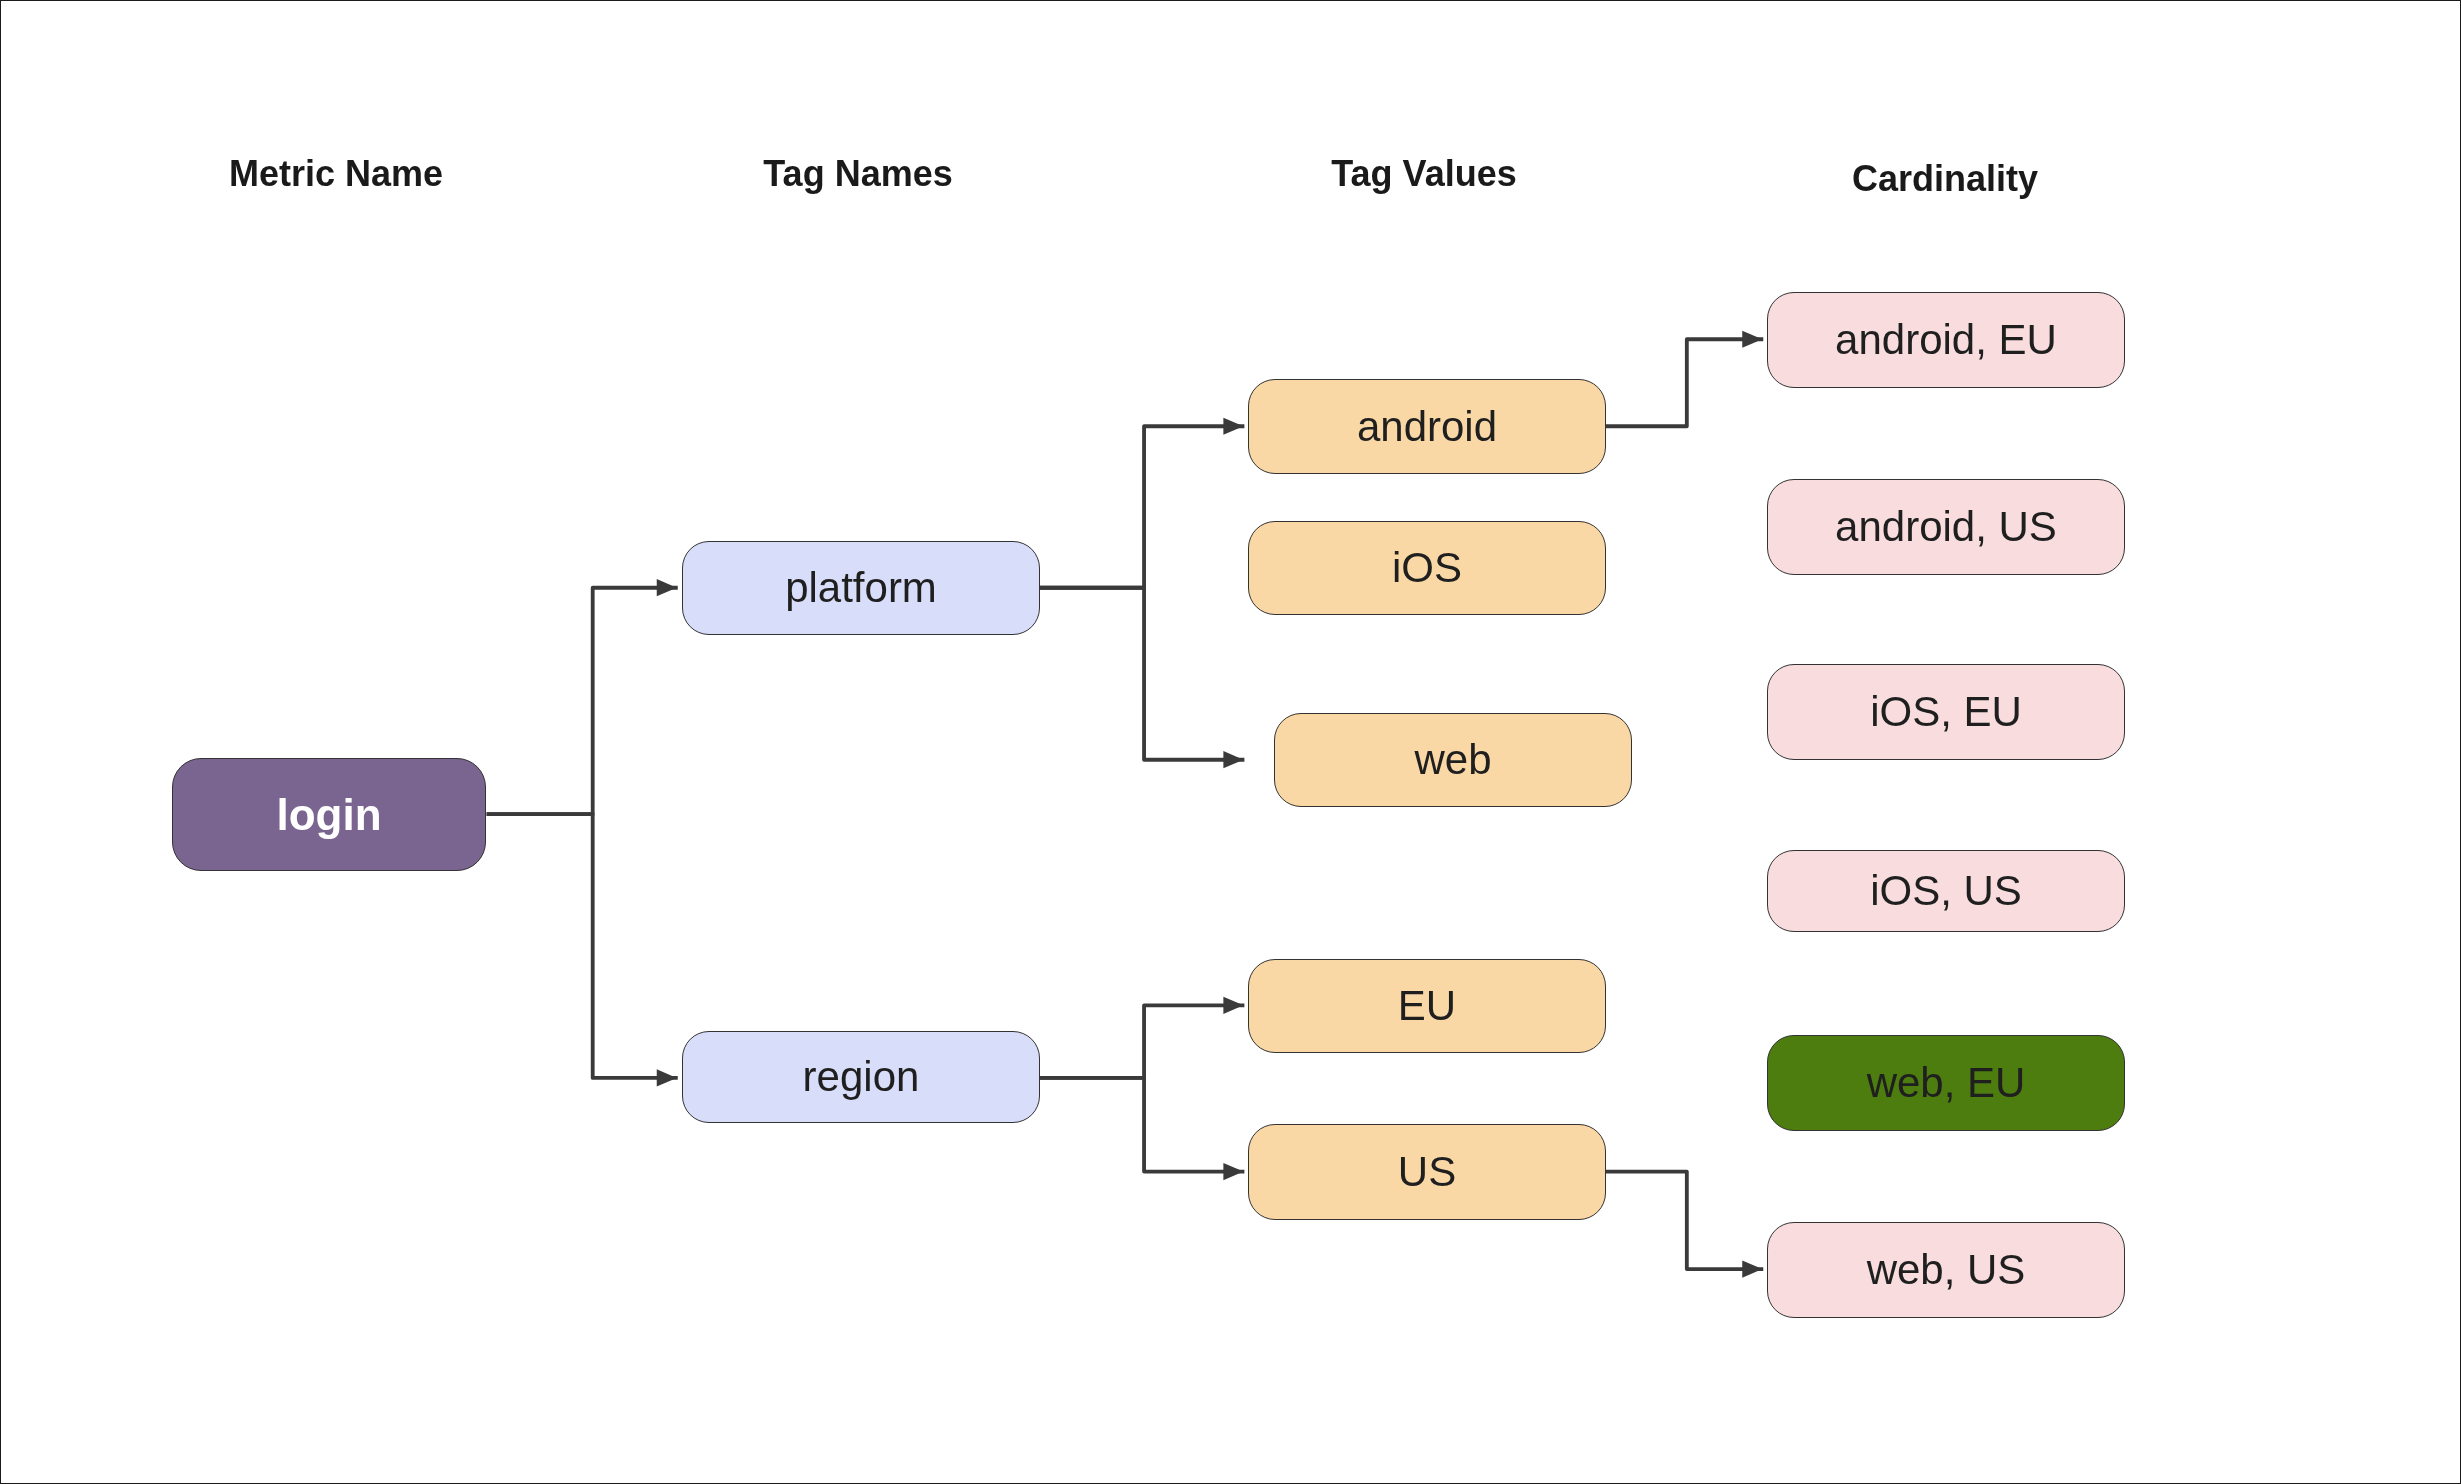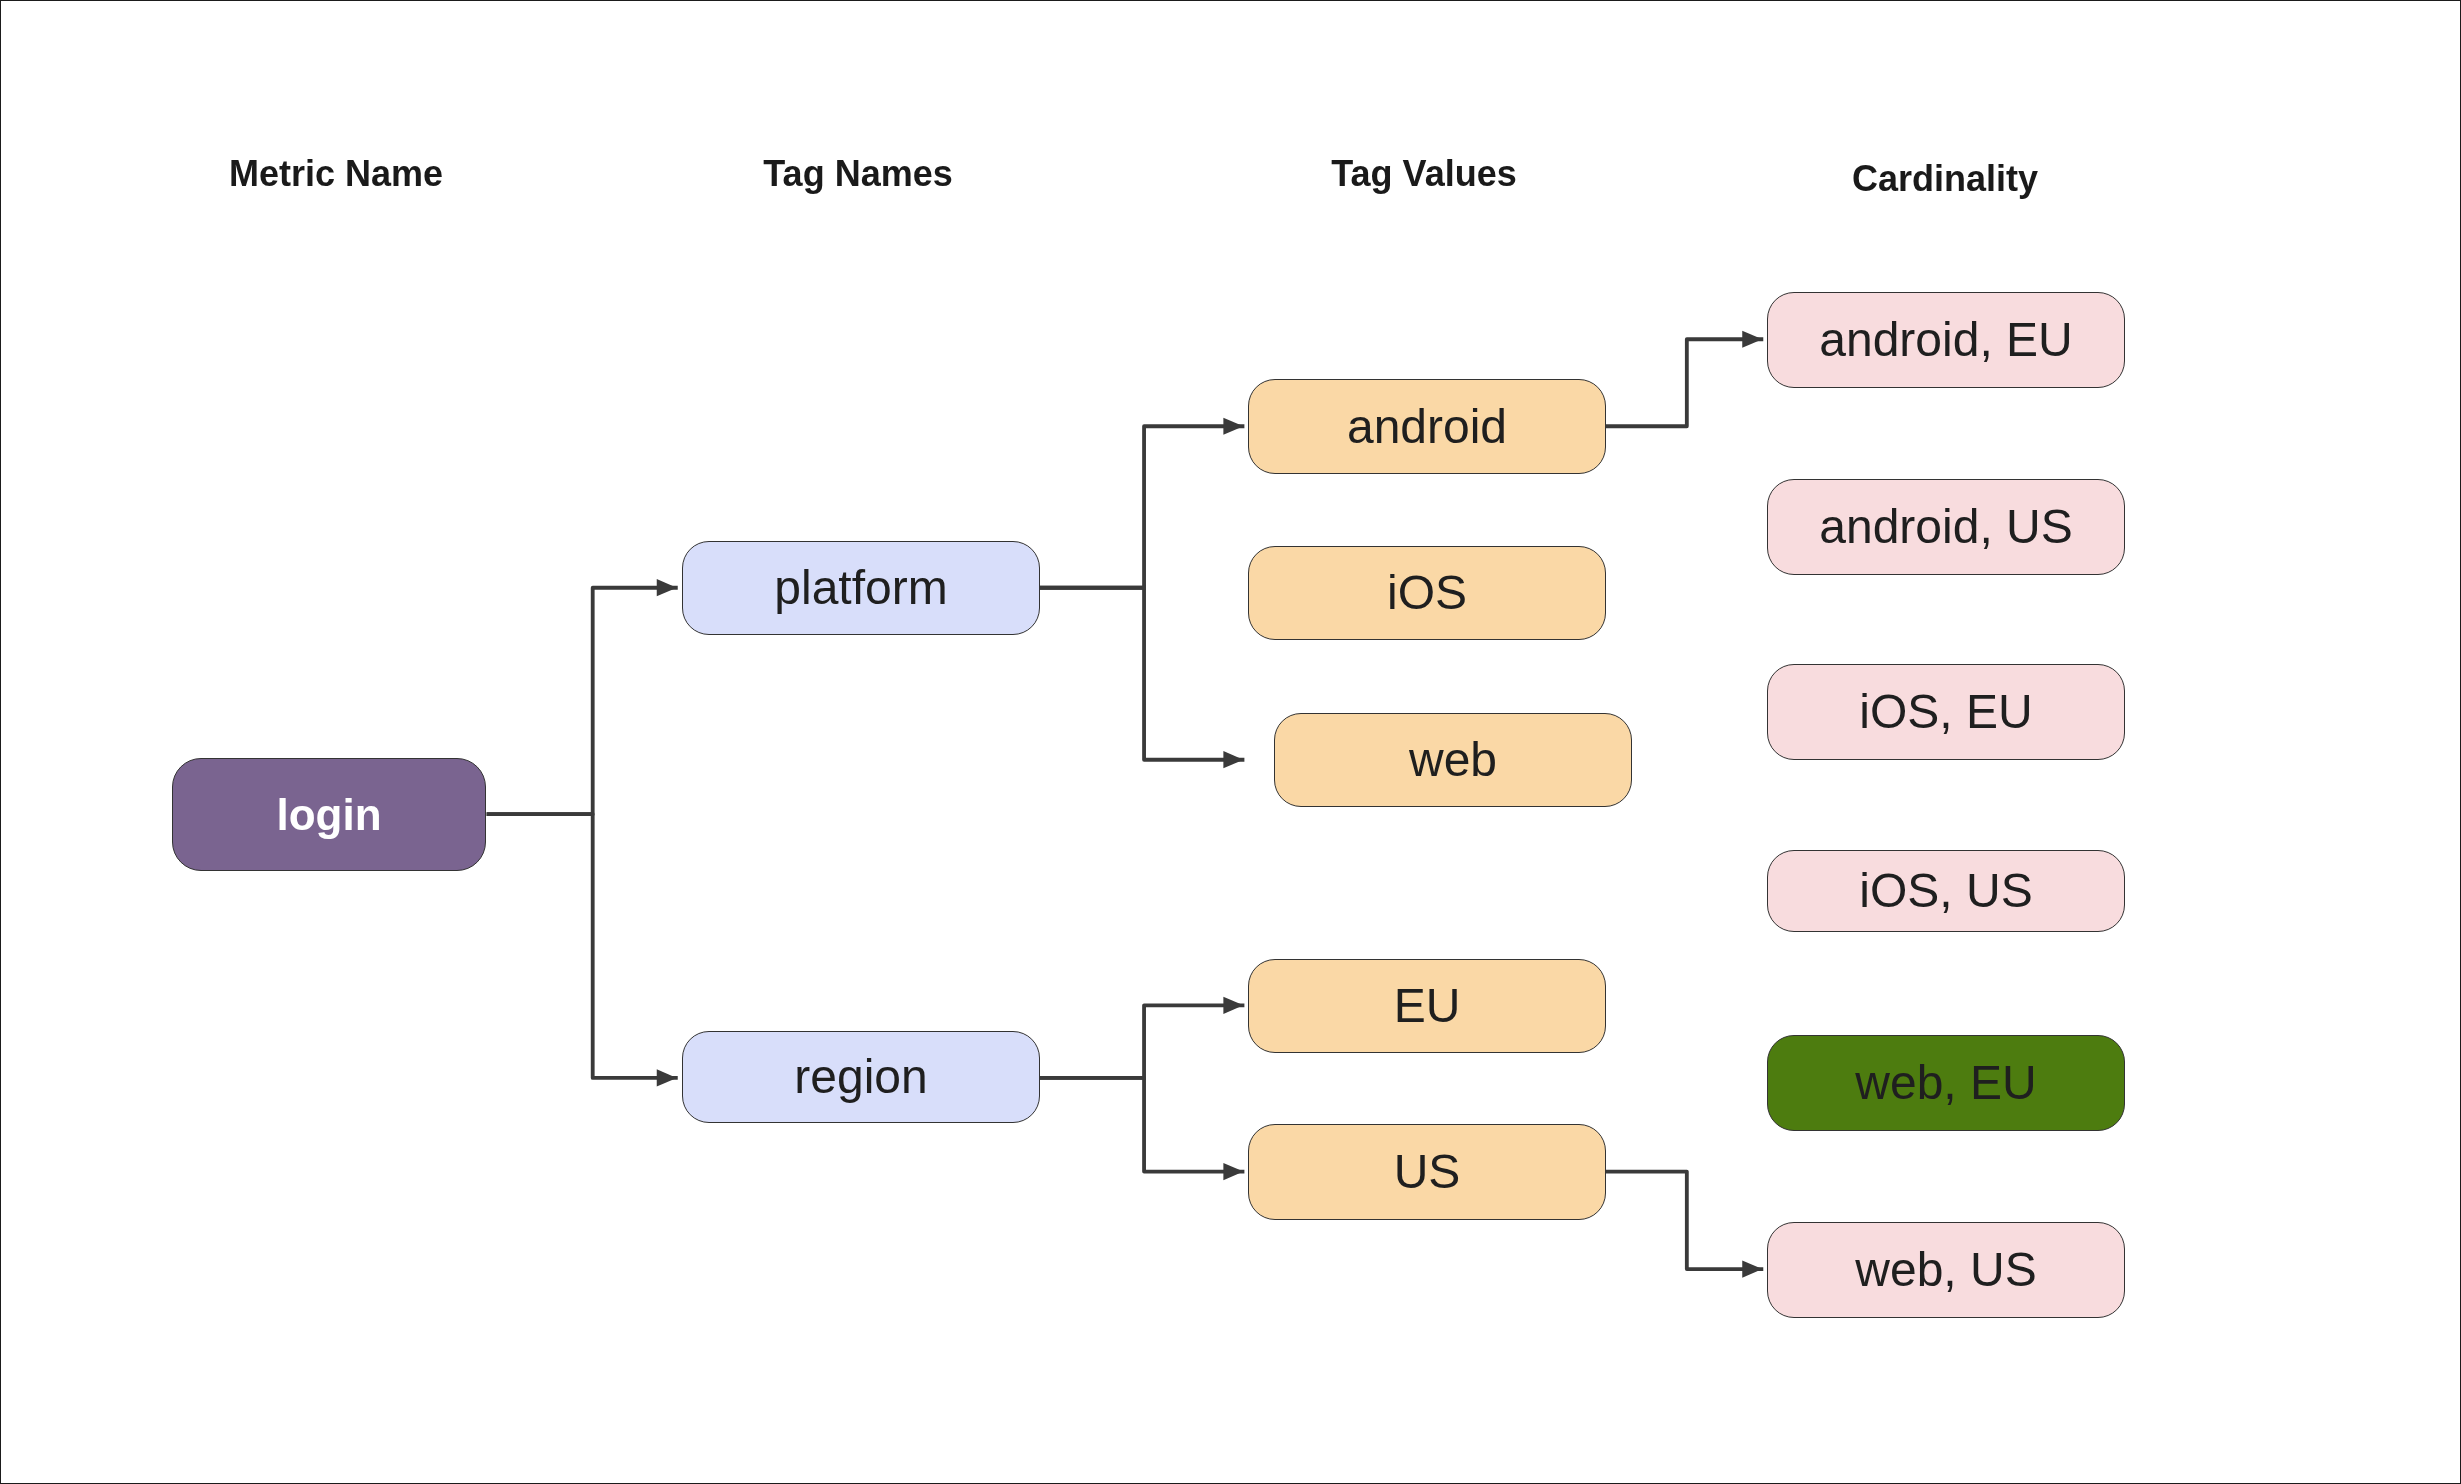--- a/index.html
+++ b/index.html
@@ -43,21 +43,21 @@
     position: absolute;
     box-sizing: border-box;
     border: 1.9px solid #333333;
     border-radius: 27px;
     display: flex;
     align-items: center;
     justify-content: center;
   }
   .node--metric { border-radius: 29px; }
   .node-label {
-    font-size: 48px;
+    font-size: 42px;
     white-space: nowrap;
     line-height: 1;
   }
   .node--metric .node-label {
     font-weight: bold;
     font-size: 44px;
   }
 </style>
 </head>
 <body>
@@ -90,21 +90,21 @@
       </div>
       <div class="node node--tag-name" style="left: 681px; top: 540px; width: 358px; height: 94px; background: rgb(216, 222, 250); border-color: rgb(51, 51, 51);">
         <span class="node-label" style="color: rgb(31, 31, 31);">platform</span>
       </div>
       <div class="node node--tag-name" style="left: 681px; top: 1030px; width: 358px; height: 92px; background: rgb(216, 222, 250); border-color: rgb(51, 51, 51);">
         <span class="node-label" style="color: rgb(31, 31, 31);">region</span>
       </div>
       <div class="node node--tag-value" style="left: 1247px; top: 378px; width: 358px; height: 95px; background: rgb(250, 216, 166); border-color: rgb(51, 51, 51);">
         <span class="node-label" style="color: rgb(31, 31, 31);">android</span>
       </div>
-      <div class="node node--tag-value" style="left: 1247px; top: 545px; width: 358px; height: 94px; background: rgb(250, 216, 166); border-color: rgb(51, 51, 51);">
+      <div class="node node--tag-value" style="left: 1247px; top: 520px; width: 358px; height: 94px; background: rgb(250, 216, 166); border-color: rgb(51, 51, 51);">
         <span class="node-label" style="color: rgb(31, 31, 31);">iOS</span>
       </div>
       <div class="node node--tag-value" style="left: 1273px; top: 712px; width: 358px; height: 94px; background: rgb(250, 216, 166); border-color: rgb(51, 51, 51);">
         <span class="node-label" style="color: rgb(31, 31, 31);">web</span>
       </div>
       <div class="node node--tag-value" style="left: 1247px; top: 958px; width: 358px; height: 94px; background: rgb(250, 216, 166); border-color: rgb(51, 51, 51);">
         <span class="node-label" style="color: rgb(31, 31, 31);">EU</span>
       </div>
       <div class="node node--tag-value" style="left: 1247px; top: 1123px; width: 358px; height: 96px; background: rgb(250, 216, 166); border-color: rgb(51, 51, 51);">
         <span class="node-label" style="color: rgb(31, 31, 31);">US</span>

